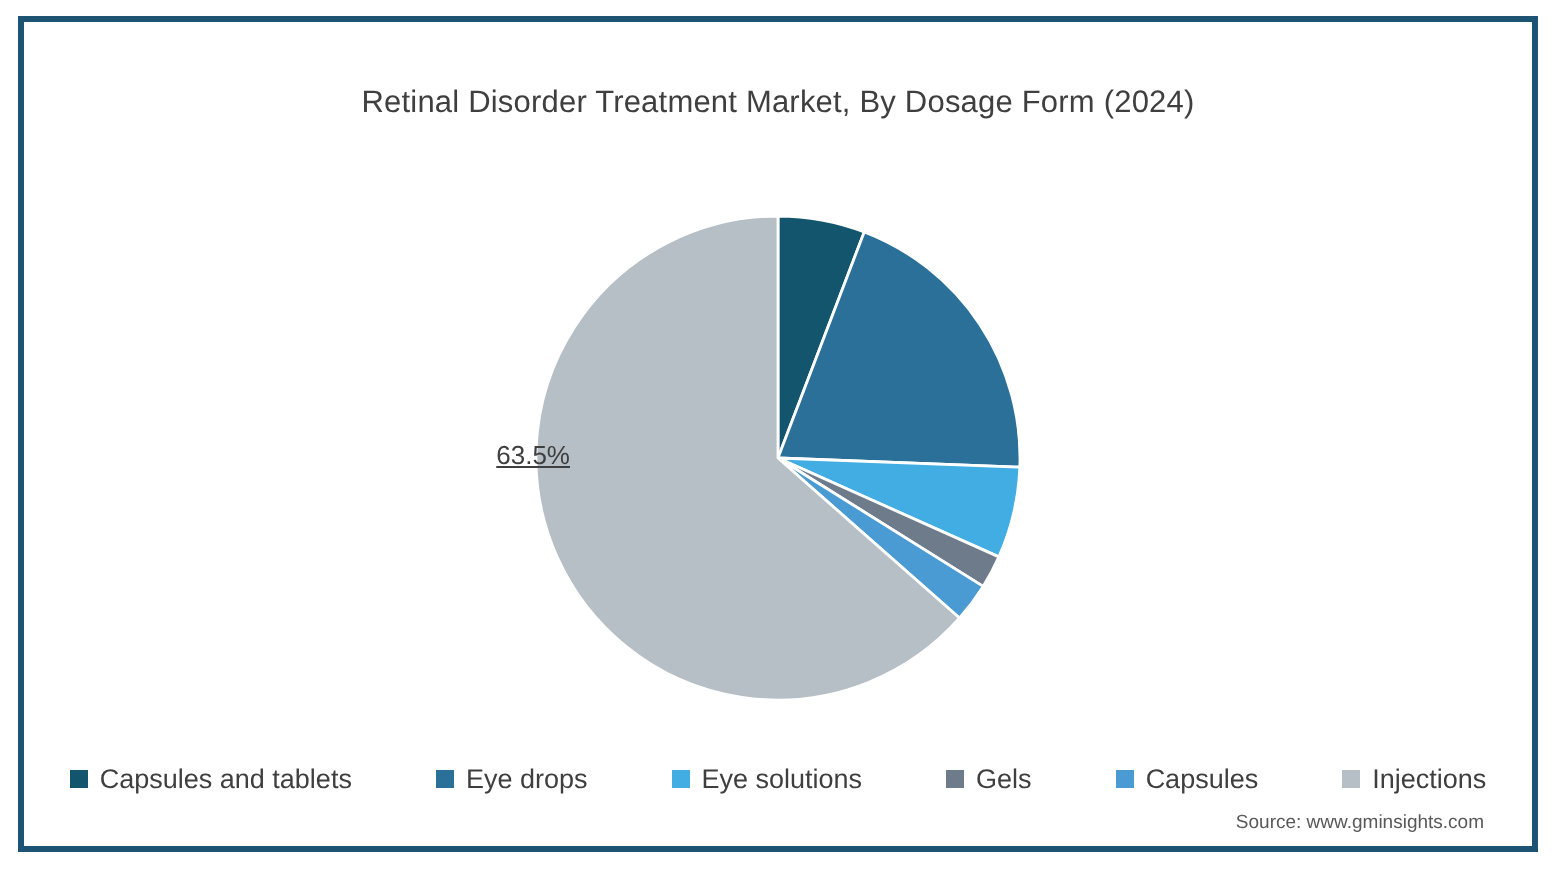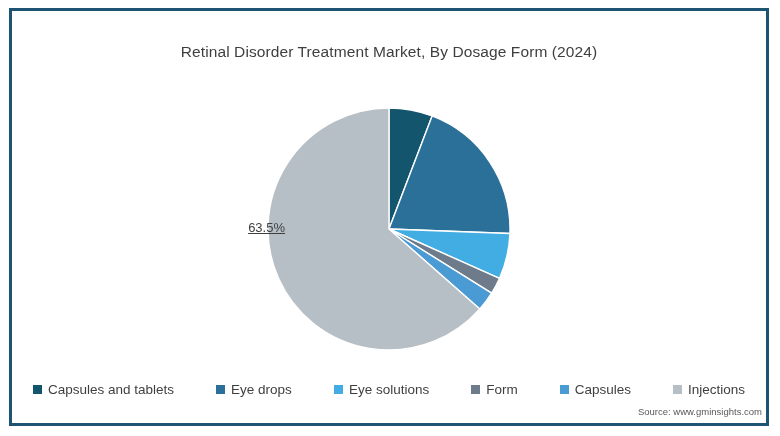--- a/index.html
+++ b/index.html
@@ -86,21 +86,21 @@
     margin-right: 6px;
     flex: 0 0 auto;
     display: inline-block;
   }
   .legend-label {
     font-family: "Liberation Sans", sans-serif;
     line-height: 1;
   }
   #source {
     position: absolute;
-    right: 4px;
+    right: 24px;
     bottom: 6px;
     font-size: 9.5px;
     color: #595959;
     font-family: "Liberation Sans", sans-serif;
   }
 </style>
 </head>
 <body>
 
 <div id="figure" style="border-color: rgb(29, 84, 116);">
@@ -131,21 +131,21 @@
       <div class="legend-item">
         <span class="legend-swatch" style="background: rgb(43, 112, 153);"></span>
         <span class="legend-label">Eye drops</span>
       </div>
       <div class="legend-item">
         <span class="legend-swatch" style="background: rgb(66, 173, 226);"></span>
         <span class="legend-label">Eye solutions</span>
       </div>
       <div class="legend-item">
         <span class="legend-swatch" style="background: rgb(109, 123, 138);"></span>
-        <span class="legend-label">Form</span>
+        <span class="legend-label">Gels</span>
       </div>
       <div class="legend-item">
         <span class="legend-swatch" style="background: rgb(74, 154, 212);"></span>
         <span class="legend-label">Capsules</span>
       </div>
       <div class="legend-item">
         <span class="legend-swatch" style="background: rgb(182, 191, 198);"></span>
         <span class="legend-label">Injections</span>
       </div>
     </div>

